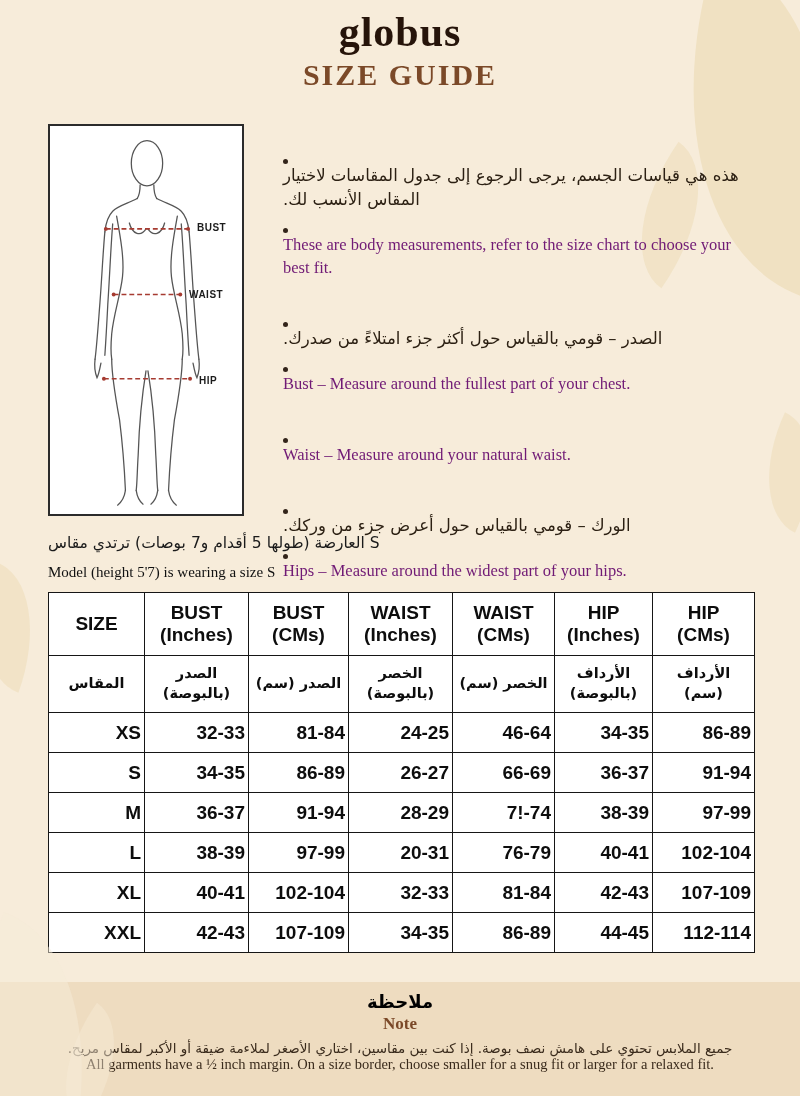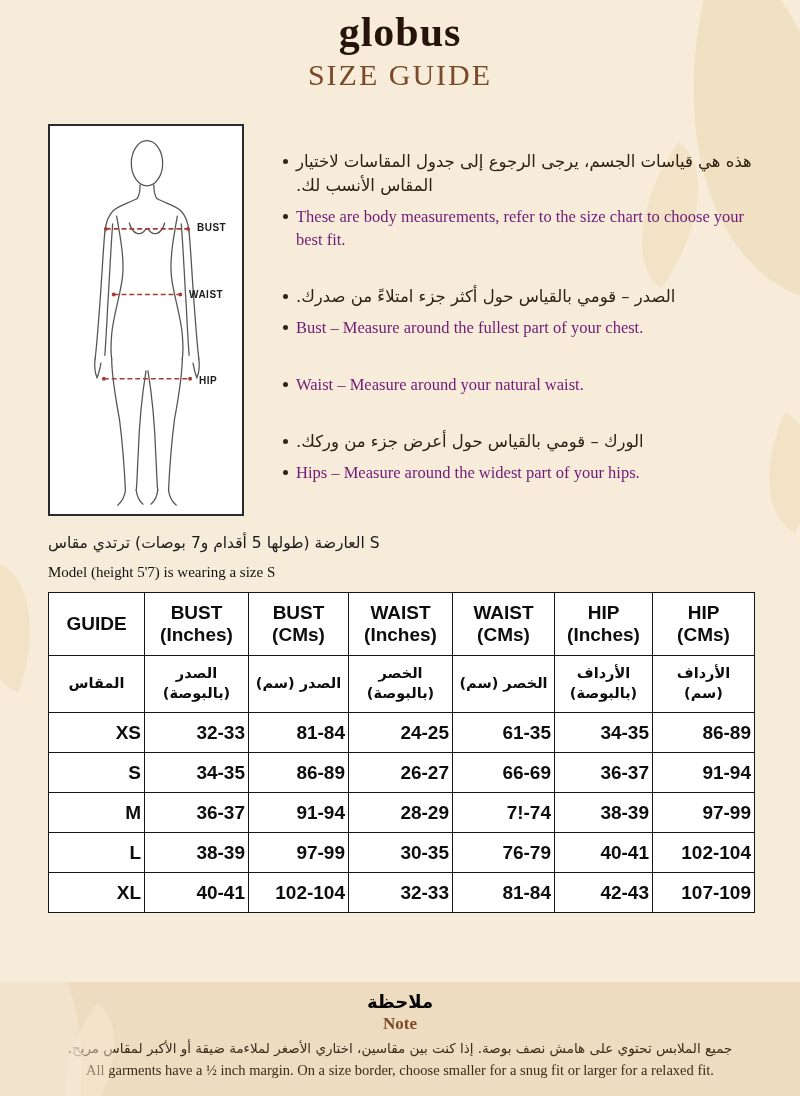--- a/index.html
+++ b/index.html
@@ -20,42 +20,42 @@
   .leaf-bl1{left:-45px;top:930px;width:150px;height:260px;transform:rotate(200deg);z-index:2;opacity:.5;background:#f6ecd8;}
   .leaf-bl2{left:60px;top:1010px;width:60px;height:110px;transform:rotate(215deg);z-index:2;opacity:.45;background:#f6ecd8;}
 
   
   header{position:relative;z-index:1;text-align:center;padding-top:10px;}
   .brand{
     font-family:"Liberation Serif",serif;font-weight:bold;
     font-size:42px;color:#26140a;letter-spacing:1px;line-height:1.05;
   }
   .page-title{
-    font-family:"Liberation Serif",serif;font-weight:normal;
+    font-family:"Liberation Serif",serif;font-weight:bold;
     font-size:30px;color:#7b4928;letter-spacing:2px;margin-top:4px;
   }
 
   
   .figure-box{
     position:absolute;left:48px;top:124px;width:196px;height:392px;
     background:#ffffff;border:2px solid #2b2b2b;z-index:1;box-sizing:border-box;
   }
   .figure-box svg{display:block;width:100%;height:100%;}
   .fig-label{
     position:absolute;font-family:"Liberation Sans",sans-serif;
     font-weight:bold;font-size:10px;color:#1c1c1c;letter-spacing:.5px;
   }
   .lbl-bust{left:147px;top:96px;}
   .lbl-waist{left:139px;top:163px;}
   .lbl-hip{left:149px;top:249px;}
 
   
   .instructions{position:absolute;left:283px;top:150px;width:472px;z-index:1;}
   .inst-group{margin-bottom:34px;}
-  .inst-line{display:flex;gap:8px;margin-bottom:7px;}
+  .inst-line{display:flex;gap:0;margin-bottom:7px;flex-direction:column;}
   .bullet{width:5px;height:5px;border-radius:50%;background:#33241a;margin-top:9px;flex:none;}
   .inst-ar{
     direction:rtl;text-align:left;flex:1;
     font-size:16.5px;line-height:1.45;color:#2c2013;
     font-family:"DejaVu Sans",sans-serif;
   }
   .inst-en{
     flex:1;font-family:"Liberation Serif",serif;
     font-size:16.5px;line-height:1.4;color:#701a75;
   }
@@ -80,21 +80,21 @@
 
   
   .note-section{
     position:absolute;left:0;bottom:0;width:100%;height:114px;
     background:#eedcc0;text-align:center;z-index:1;box-sizing:border-box;padding-top:9px;
   }
   .note-inner{position:relative;z-index:3;}
   .note-title-ar{font-weight:bold;font-size:18px;color:#000000;font-family:"DejaVu Sans",sans-serif;}
   .note-title-en{font-family:"Liberation Serif",serif;font-weight:bold;font-size:17px;color:#7b4928;margin-top:2px;}
   .note-body-ar{direction:rtl;font-size:13.5px;color:#3a2b1c;margin-top:6px;font-family:"DejaVu Sans",sans-serif;}
-  .note-body-en{font-family:"Liberation Serif",serif;font-size:14.5px;color:#3a2b1c;margin-top:6px;}
+  .note-body-en{font-family:"Liberation Serif",serif;font-size:14.5px;color:#3a2b1c;margin-top:0;}
 </style>
 </head>
 <body>
 
 <div id="page">
 
   <div class="leaf leaf-tr1"></div>
   <div class="leaf leaf-tr2"></div>
   <div class="leaf leaf-rm"></div>
   <div class="leaf leaf-lm"></div>
@@ -202,21 +202,21 @@
         <col style="width:104px">
         <col style="width:100px">
       <col style="width:104px">
         <col style="width:102px">
         <col style="width:98px">
         <col style="width:102px">
     </colgroup>
     <tbody>
         <tr class="h-en">
       <th>
-            <div>GUIDE</div>
+            <div>SIZE</div>
             <div></div>
           </th>
       <th>
             <div>BUST</div>
             <div>(Inches)</div>
           </th>
       <th>
             <div>BUST</div>
             <div>(CMs)</div>
           </th>
@@ -244,21 +244,21 @@
       <th>الخصر (بالبوصة)</th>
       <th>الخصر (سم)</th>
       <th>الأرداف (بالبوصة)</th>
       <th>الأرداف (سم)</th>
     </tr>
     <tr class="data">
       <td>XS</td>
       <td>32-33</td>
       <td>81-84</td>
       <td>24-25</td>
-      <td>61-35</td>
+      <td>46-64</td>
       <td>34-35</td>
       <td>86-89</td>
     </tr>
     <tr class="data">
       <td>S</td>
       <td>34-35</td>
       <td>86-89</td>
       <td>26-27</td>
       <td>66-69</td>
       <td>36-37</td>
@@ -270,34 +270,43 @@
       <td>91-94</td>
       <td>28-29</td>
       <td>7!-74</td>
       <td>38-39</td>
       <td>97-99</td>
     </tr>
     <tr class="data">
       <td>L</td>
       <td>38-39</td>
       <td>97-99</td>
-      <td>30-35</td>
+      <td>20-31</td>
       <td>76-79</td>
       <td>40-41</td>
       <td>102-104</td>
     </tr>
     <tr class="data">
       <td>XL</td>
       <td>40-41</td>
       <td>102-104</td>
       <td>32-33</td>
       <td>81-84</td>
       <td>42-43</td>
       <td>107-109</td>
     </tr>
+    <tr class="data">
+      <td>XXL</td>
+      <td>42-43</td>
+      <td>107-109</td>
+      <td>34-35</td>
+      <td>86-89</td>
+      <td>44-45</td>
+      <td>112-114</td>
+    </tr>
   </tbody>
     </table>
 
   <div class="note-section">
     <div class="note-inner">
       <div class="note-title-ar">ملاحظة</div>
       <div class="note-title-en">Note</div>
       <div class="note-body-ar" dir="rtl">جميع الملابس تحتوي على هامش نصف بوصة. إذا كنت بين مقاسين، اختاري الأصغر لملاءمة ضيقة أو الأكبر لمقاس مريح.</div>
       <div class="note-body-en">All garments have a ½ inch margin. On a size border, choose smaller for a snug fit or larger for a relaxed fit.</div>
     </div>

